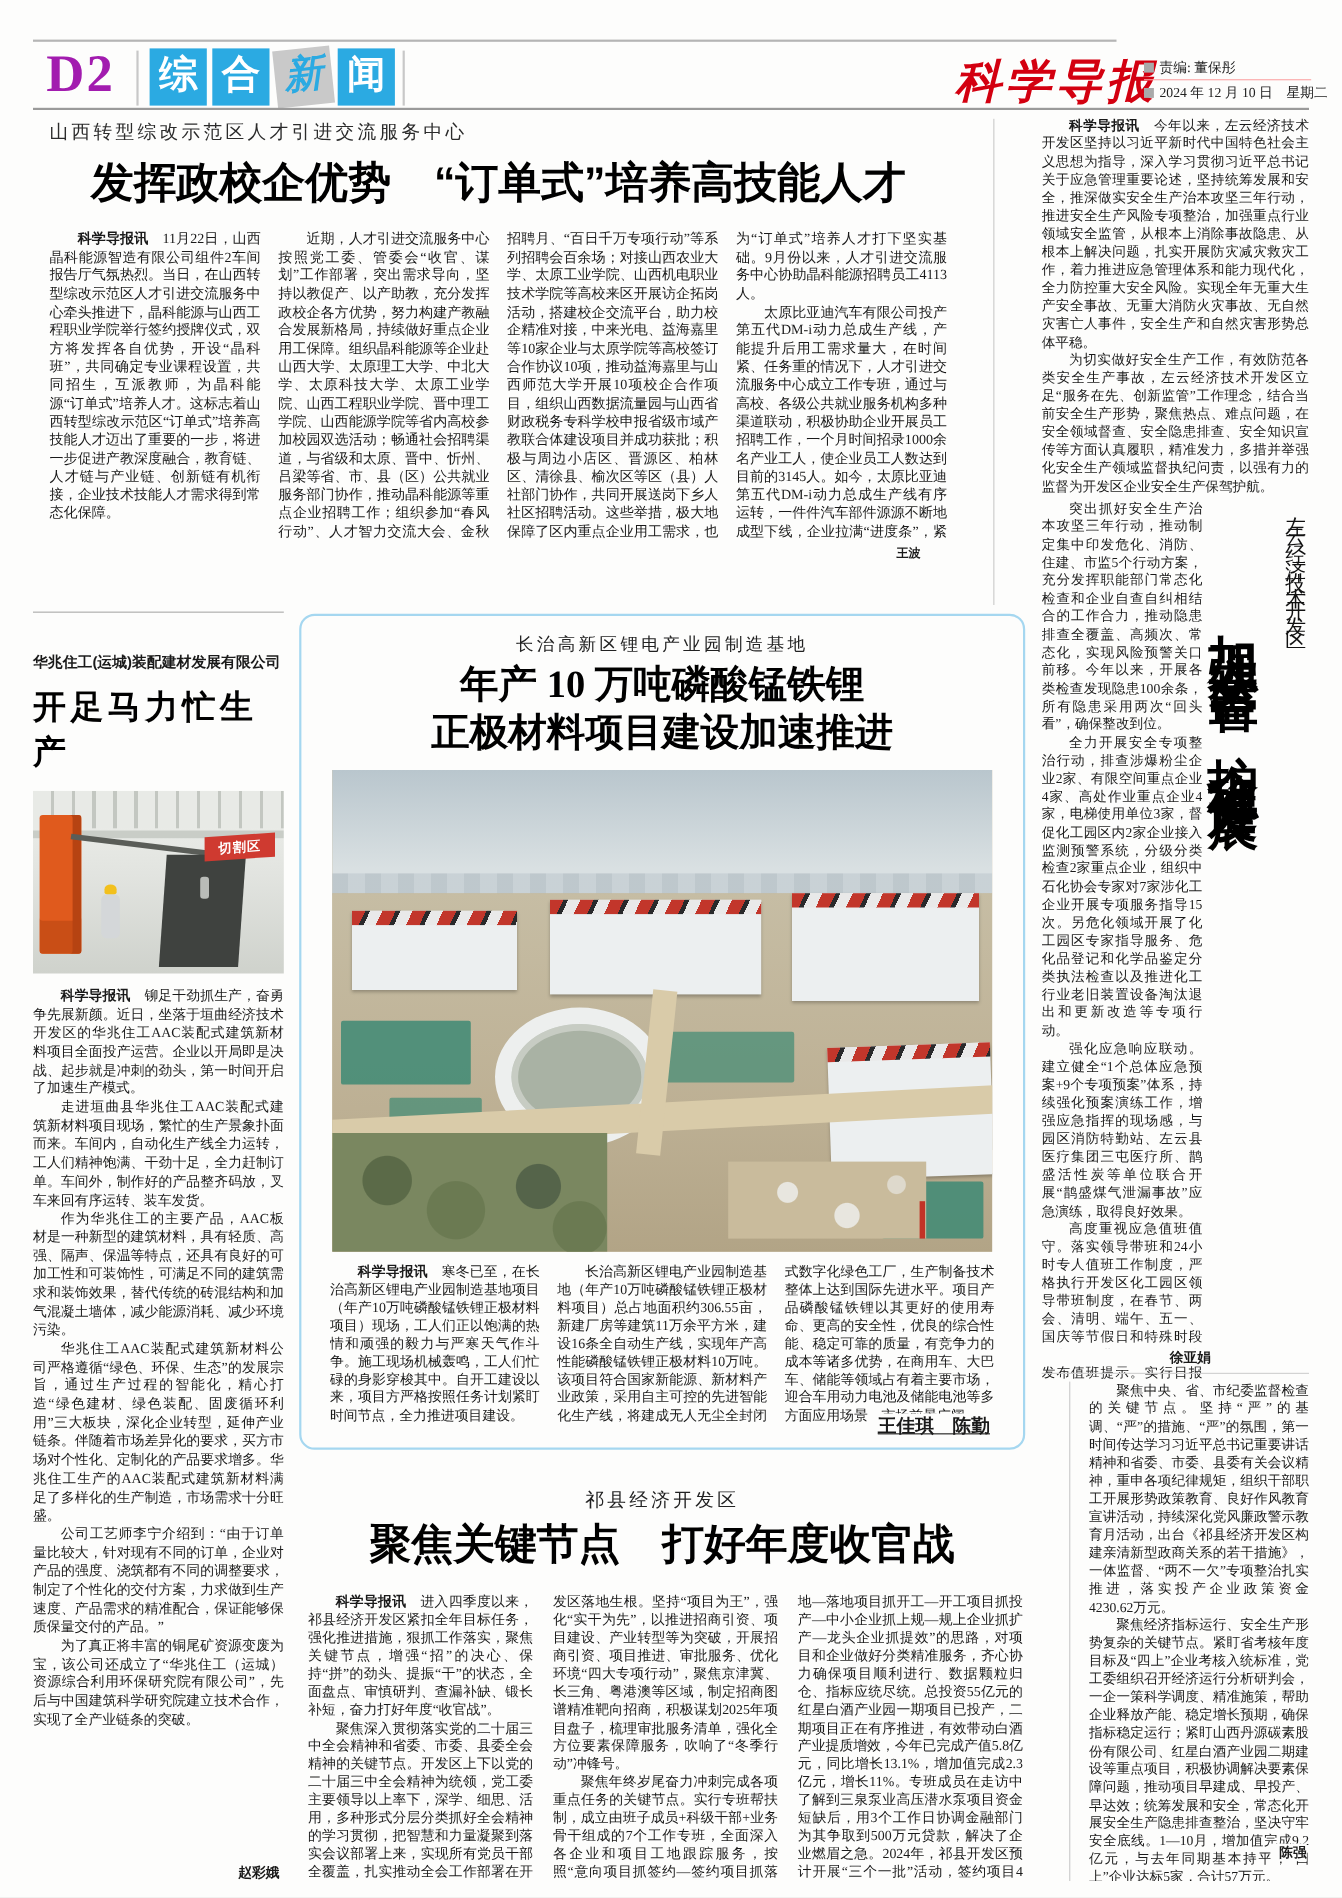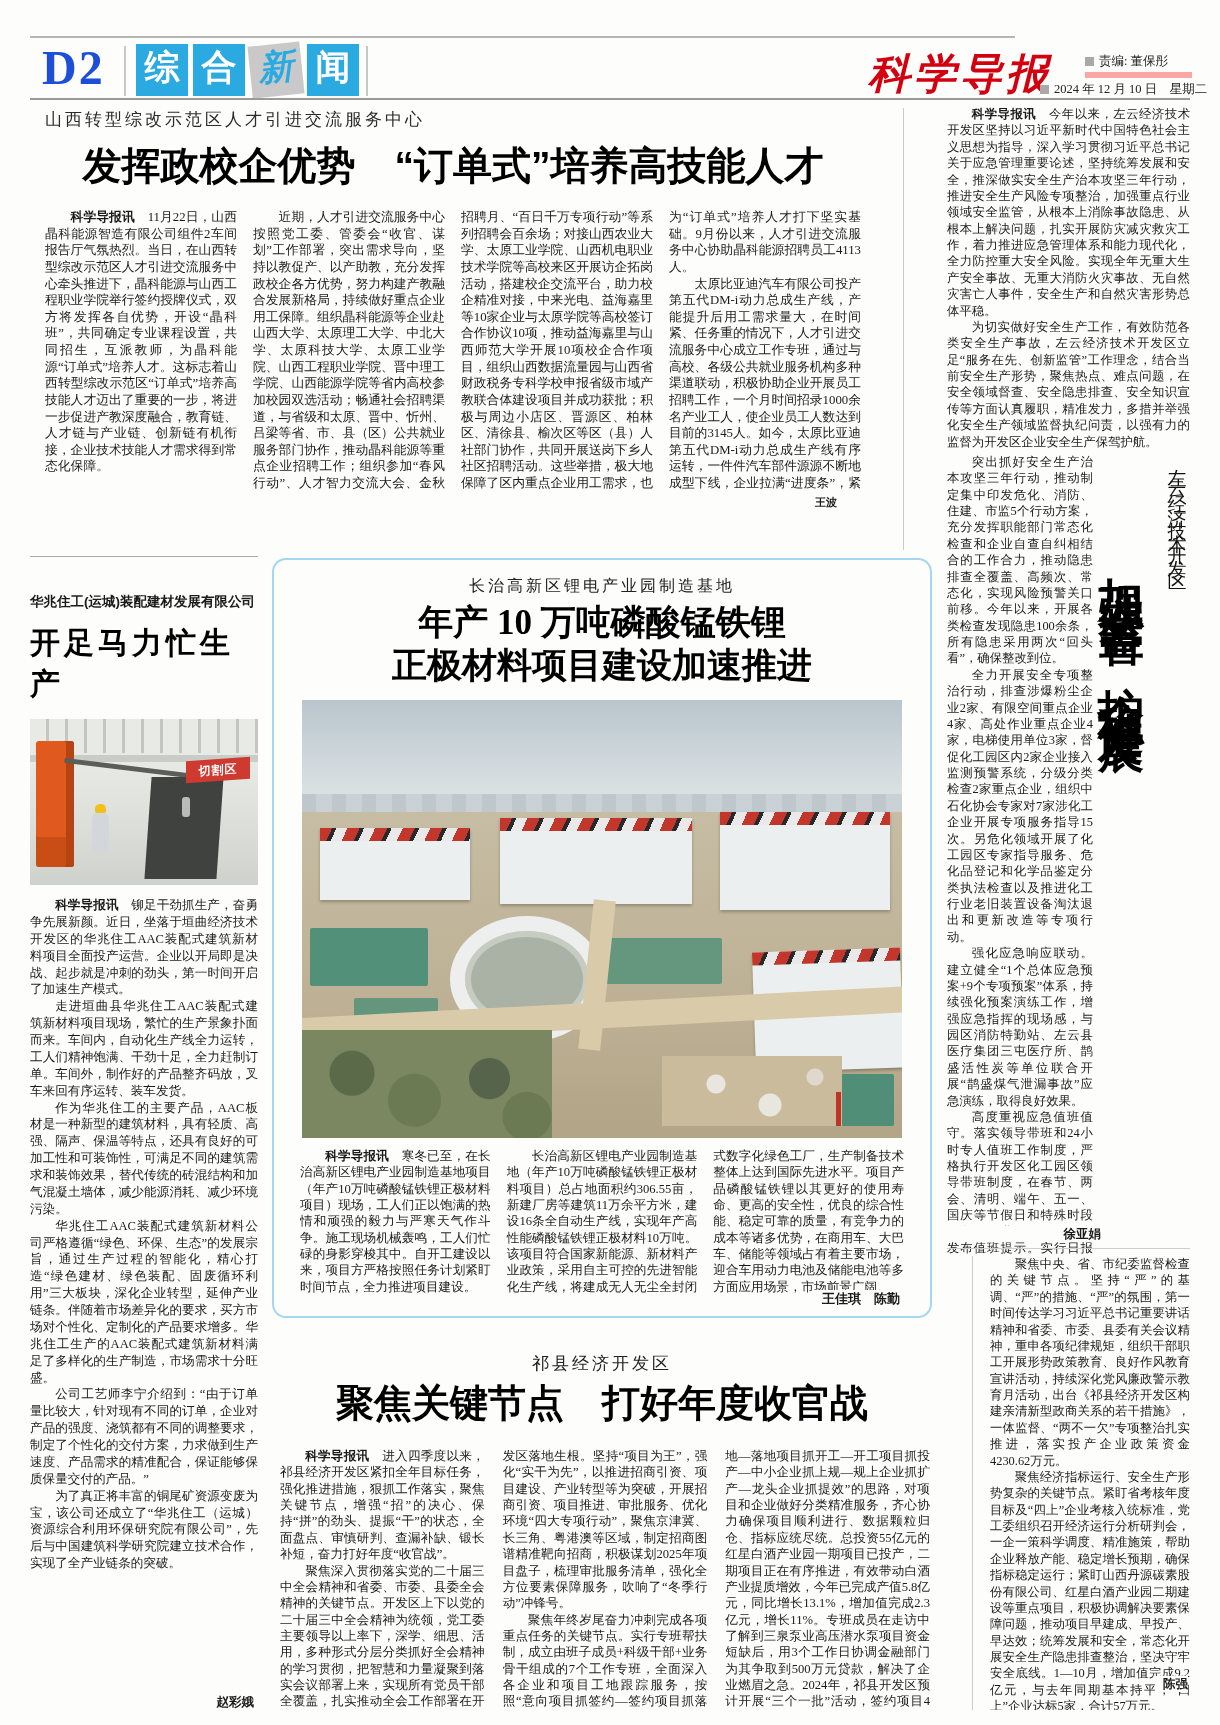--- a/index.html
+++ b/index.html
@@ -1,35 +1,35 @@
 <!DOCTYPE html>
 <html><head>
 <meta charset="utf-8">
 <style>
   html,body{margin:0;padding:0;background:#e8e8e6;}
   #page{position:relative;width:1220px;height:1725px;background:#fdfdfc;margin:0 auto;overflow:hidden;
         font-family:"Liberation Serif",serif;color:#1a1a1a;}
   .abs{position:absolute;}
   
   .rule-top{left:30px;top:36px;width:985px;height:2px;background:#b5b5b5;}
-  .edition{left:42px;top:40px;font:700 48px "Liberation Serif",serif;color:#1d4ed8;letter-spacing:2px;}
+  .edition{left:42px;top:40px;font:700 48px "Liberation Serif",serif;color:#a21caf;letter-spacing:2px;}
   .vbar{width:2px;background:#c8c8c8;}
   .vbar-a{left:124px;top:46px;height:50px;}
   .vbar-b{left:366px;top:46px;height:50px;}
   .secboxes{left:136px;top:44px;display:flex;gap:5px;}
   .secbox{width:52px;height:52px;text-align:center;line-height:52px;
           font:700 35px "Liberation Sans",sans-serif;}
   .secbox.blue{background:#2baae2;color:#ffffff;}
   .secbox.gray{background:#c9c9c9;color:#2baae2;font-style:italic;transform:rotate(-6deg);
                font-family:"Liberation Serif",serif;}
   .masthead{left:868px;top:46px;width:190px;font:700 42px "Liberation Serif",serif;
             font-style:italic;color:#d30010;letter-spacing:4px;white-space:nowrap;}
   .infoblock{left:1040px;top:50px;width:152px;font:12.5px/1.45 "Liberation Serif",serif;color:#222;}
   .inforow{display:flex;align-items:center;gap:5px;padding:2px 0;white-space:nowrap;}
-  .inforow.first{border-bottom:6px solid #fca5a5;margin-left:45px;}
+  .inforow.first{border-bottom:1px solid #fca5a5;}
   .sq{display:inline-block;width:9px;height:9px;background:#a9a9a9;flex:0 0 auto;}
   .rule-main{left:30px;top:98px;width:1160px;height:2px;background:#9a9a9a;}
   
   .para{margin:0;text-indent:2em;text-align:justify;}
   .lead{font-weight:700;font-family:"Liberation Sans",sans-serif;}
   .byline{font-weight:700;font-family:"Liberation Sans",sans-serif;background:#fdfdfc;padding-left:8px;}
   
   .top-article{left:45px;top:106px;width:816px;height:404px;}
   .ta-kicker{margin-top:2px;font:17px "Liberation Sans",sans-serif;
              letter-spacing:3px;color:#2b2b2b;}
@@ -104,21 +104,21 @@
                  radial-gradient(circle at 75% 45%,#55644a 0 20px,transparent 21px),
                  radial-gradient(circle at 90% 80%,#6b7a52 0 24px,transparent 25px),
                  #7a8760;}
   .mp-dirt{position:absolute;left:360px;top:356px;width:180px;height:70px;
       background:radial-gradient(circle at 30% 40%,#e8e6df 0 9px,transparent 10px),
                  radial-gradient(circle at 60% 70%,#e8e6df 0 11px,transparent 12px),
                  radial-gradient(circle at 85% 30%,#ded9cc 0 8px,transparent 9px),#c9bb9c;}
   .mp-crane{position:absolute;left:534px;top:392px;width:5px;height:34px;background:#c23327;}
   .ma-body{margin:10px 26px 0;height:150px;column-count:3;column-gap:16px;column-fill:auto;
            font-size:12.6px;line-height:1.30;overflow:hidden;}
-  .ma-byline{right:30px;bottom:8px;font-size:13px;}
+  .ma-byline{right:30px;bottom:8px;font-size:17px;text-decoration:underline;}
   
   .ba-kicker{left:272px;top:1352px;width:660px;text-align:center;
              font:17px "Liberation Sans",sans-serif;letter-spacing:3px;color:#222;}
   .ba-headline{left:232px;top:1378px;width:740px;text-align:center;
                font:900 38px "Liberation Sans",sans-serif;color:#000;white-space:nowrap;}
   .ba-body{left:280px;top:1448px;width:650px;height:262px;column-count:3;column-gap:18px;column-fill:auto;
            font-size:12.6px;line-height:1.30;overflow:hidden;}
   .divider-v2{left:972px;top:1256px;width:1px;height:454px;background:#c9c9c9;}
   .ba-col4{left:990px;top:1256px;width:200px;height:454px;font-size:12.4px;line-height:1.32;overflow:hidden;}
   .ba-byline{right:2px;bottom:18px;font-size:12.5px;}

